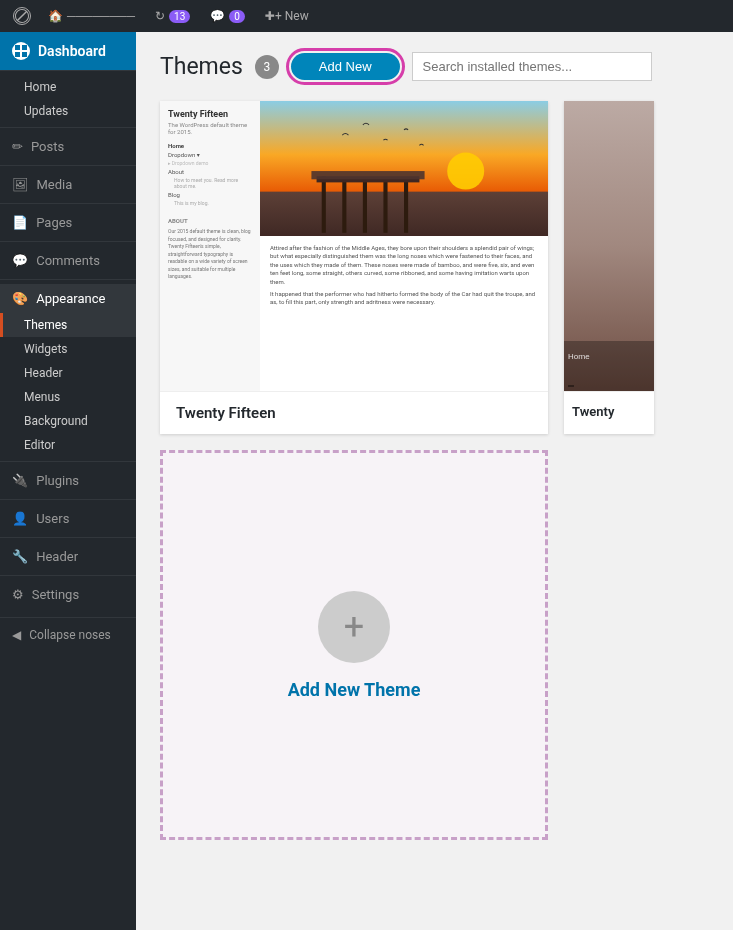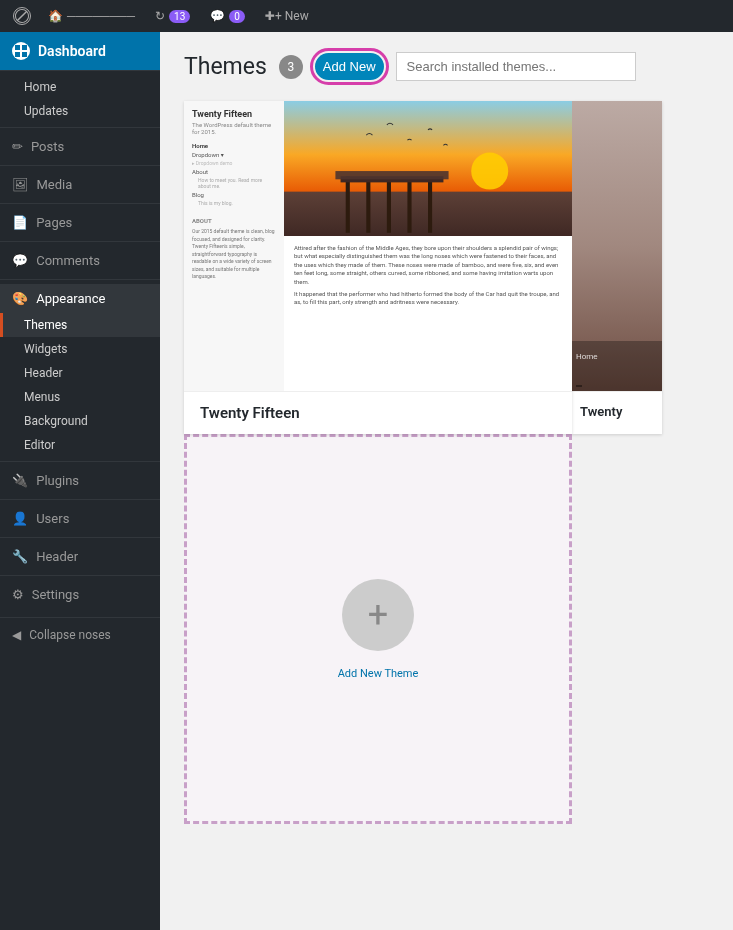--- a/index.html
+++ b/index.html
@@ -32,21 +32,21 @@
 
     
     .layout {
       display: flex;
       flex: 1;
       overflow: hidden;
     }
 
     
     .sidebar {
-      width: 160px;
+      width: 136px;
       background: #23282d;
       flex-shrink: 0;
       overflow-y: auto;
       color: #999;
     }
     .sidebar-dashboard {
       background: #0073aa;
       display: flex;
       align-items: center;
       gap: 8px;
@@ -119,40 +119,40 @@
       border-radius: 50%;
       width: 24px; height: 24px;
       display: flex; align-items: center; justify-content: center;
       font-size: 12px;
     }
     .add-new-btn {
       background: #0085ba;
       color: #fff;
       border: none;
       border-radius: 20px;
-      padding: 6px 8px;
+      padding: 6px 28px;
       font-size: 13px;
       cursor: pointer;
       outline: 3px solid #d63eaa;
       outline-offset: 2px;
     }
     .search-themes {
       border: 1px solid #ccc;
       padding: 6px 10px;
       font-size: 13px;
       width: 240px;
       color: #999;
       background: #fff;
     }
 
     
     .themes-grid {
       display: flex;
       flex-wrap: wrap;
-      gap: 0;
+      gap: 16px;
     }
 
     
     .theme-card {
       background: #fff;
       width: 388px;
       box-shadow: 0 1px 3px rgba(0,0,0,0.15);
       overflow: hidden;
       position: relative;
     }
@@ -280,23 +280,23 @@
     }
     .add-theme-plus {
       width: 72px; height: 72px;
       background: #ccc;
       border-radius: 50%;
       display: flex; align-items: center; justify-content: center;
       color: #888;
       font-size: 36px;
     }
     .add-theme-label {
-      font-size: 11px;
+      font-size: 18px;
       color: #0073aa;
-      font-weight: 400;
+      font-weight: 700;
     }
   </style>
 </head>
 <body>
 
 <div class="admin-bar">
   <div class="admin-bar-icon">
     <svg width="18" height="18" viewBox="0 0 18 18" fill="#aaa">
       <circle cx="9" cy="9" r="8.5" stroke="#aaa" stroke-width="1" fill="none"></circle>
       <path d="M9 2C5.13 2 2 5.13 2 9s3.13 7 7 7 7-3.13 7-7-3.13-7-7-7zm0 1c1.41 0 2.72.42 3.81 1.14L4.14 12.81C3.42 11.72 3 10.41 3 9c0-3.31 2.69-6 6-6zm0 12c-1.41 0-2.72-.42-3.81-1.14l8.67-8.67C14.58 6.28 15 7.59 15 9c0 3.31-2.69 6-6 6z" fill="#aaa"></path>

